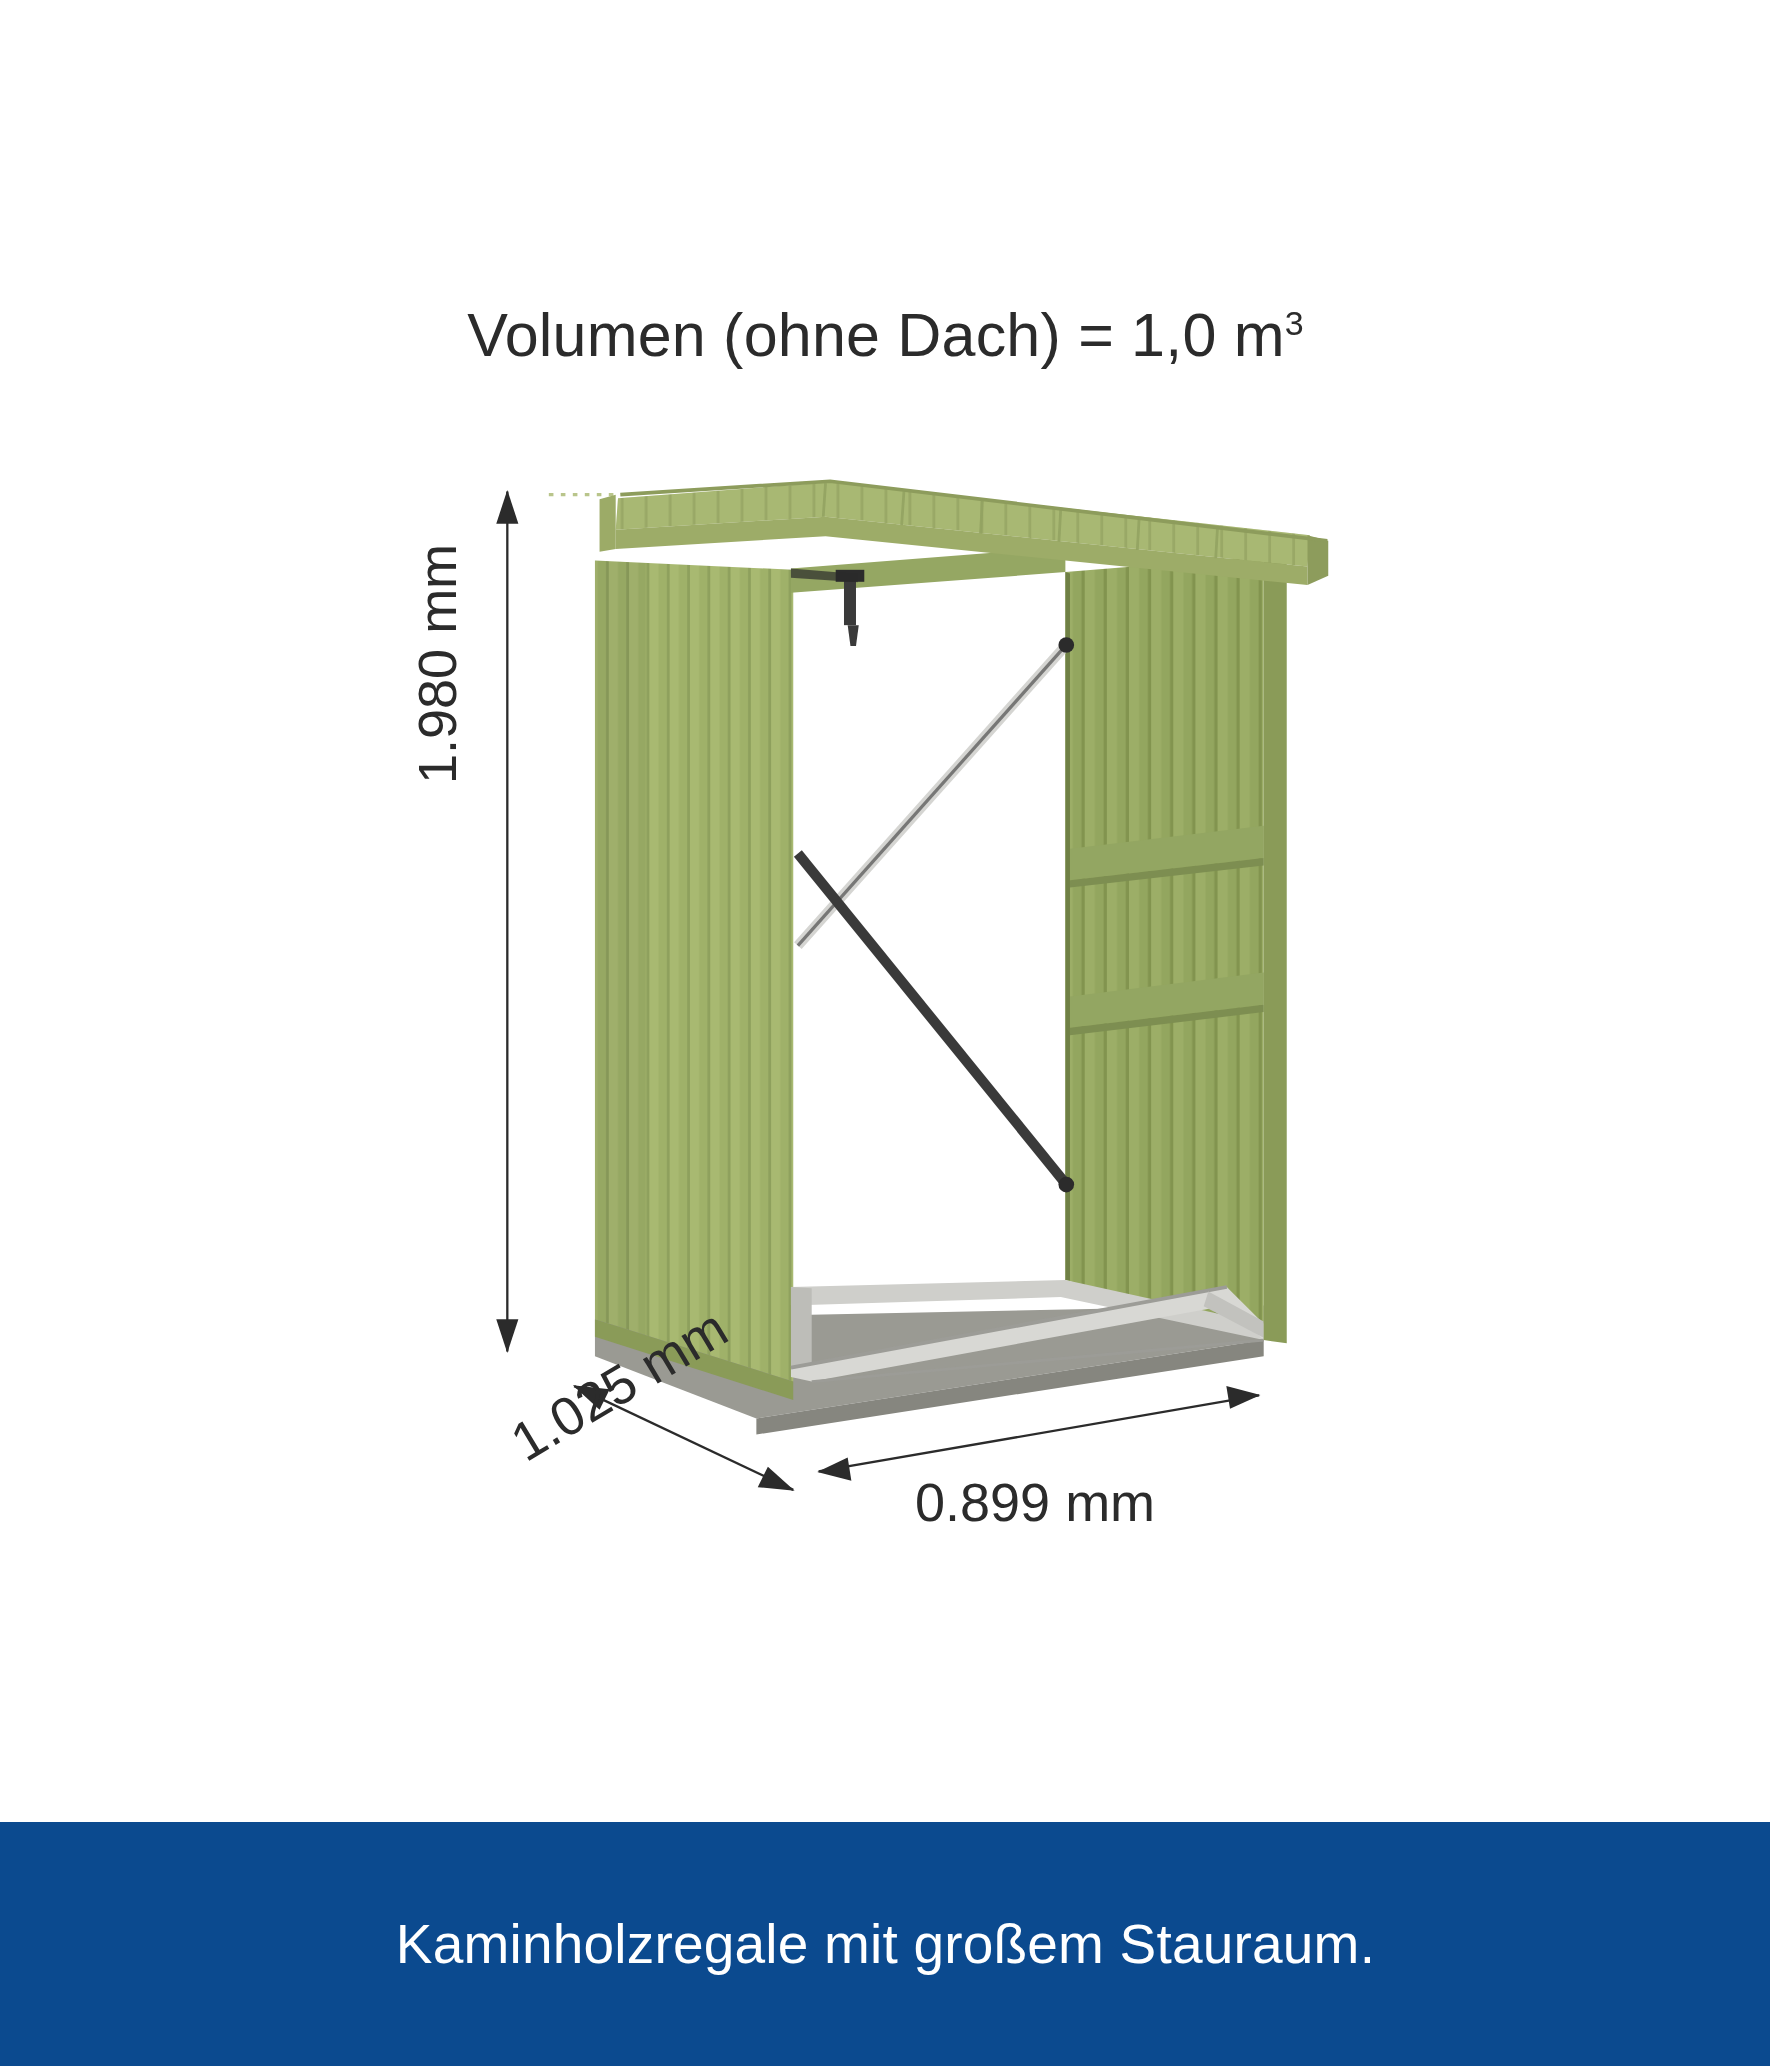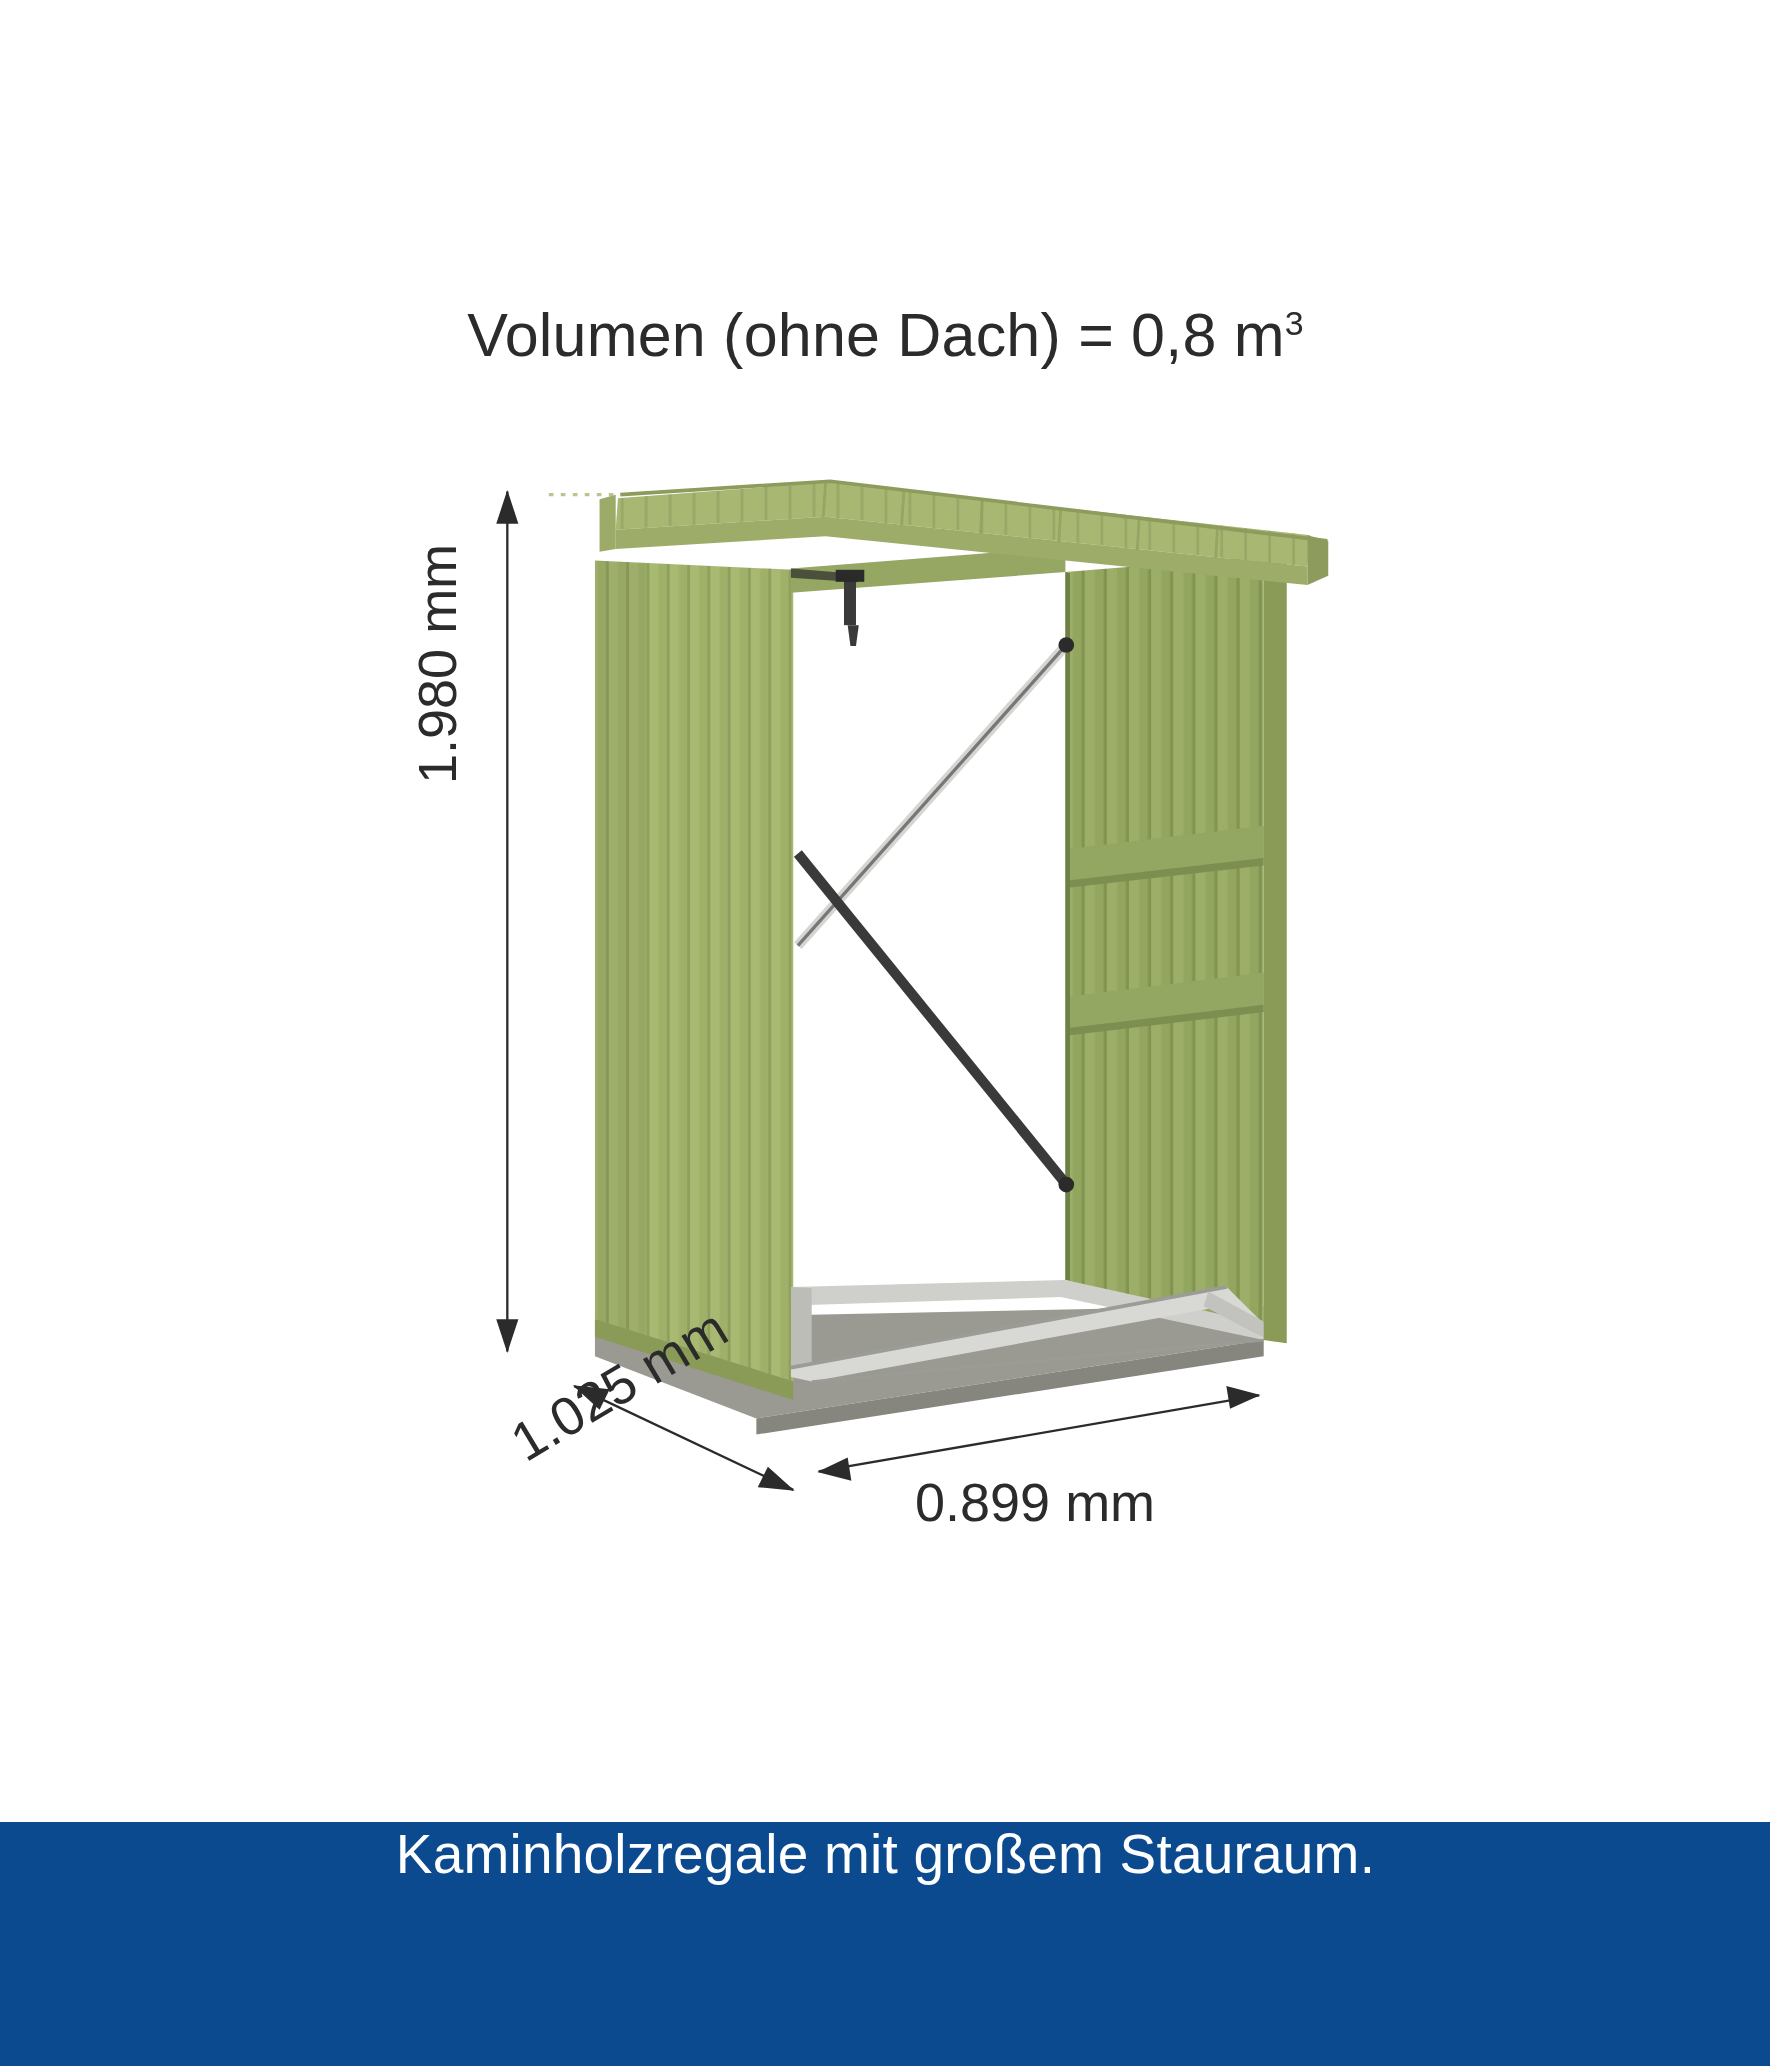--- a/index.html
+++ b/index.html
@@ -78,37 +78,37 @@
 
   
   #banner {
     position: absolute;
     left: 0;
     bottom: 0;
     width: 1771px;
     height: 244px;
     background: #0b4a8f;
     display: flex;
-    align-items: flex-start;
+    align-items: center;
     justify-content: center;
   }
   #banner-text {
     color: #ffffff;
     font-size: 55px;
     letter-spacing: 0.2px;
     white-space: nowrap;
   }
 </style>
 </head>
 <body>
 
 <div id="page">
 
   <div id="volume-label">
-    <span>Volumen (ohne Dach) = 0,8 m</span><span class="sup">3</span>
+    <span>Volumen (ohne Dach) = 1,0 m</span><span class="sup">3</span>
   </div>
 
   <div id="stage">
     <svg width="1771" height="1753" viewBox="0 0 3840 3800" xmlns="http://www.w3.org/2000/svg">
       <defs>
 
         <pattern id="corrLeft" width="44" height="10" patternUnits="userSpaceOnUse">
           <rect width="44" height="10" fill="#9fb169"></rect>
           <rect x="0" y="0" width="20" height="10" fill="#a8b971"></rect>
           <rect x="38" y="0" width="6" height="10" fill="#8ea05d"></rect>

